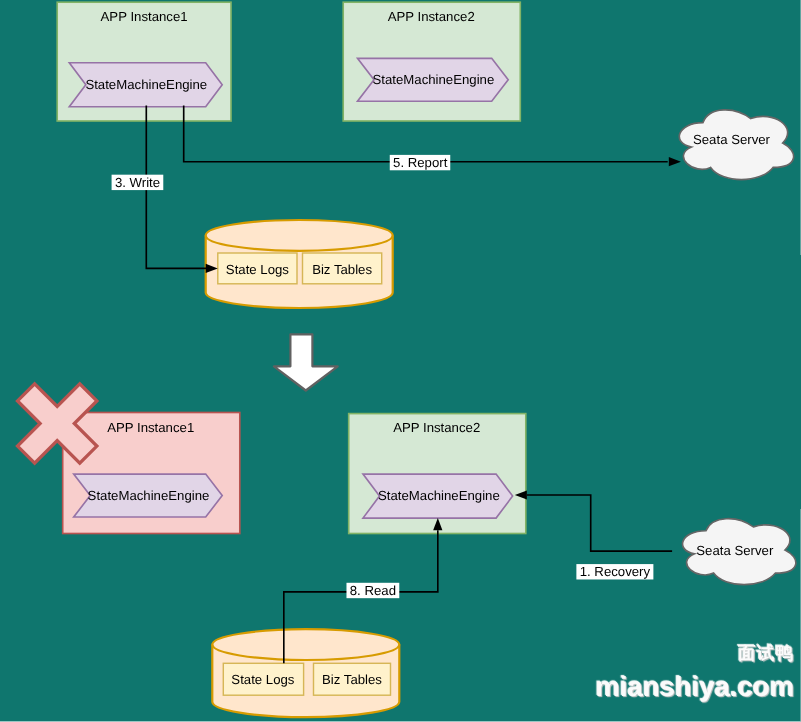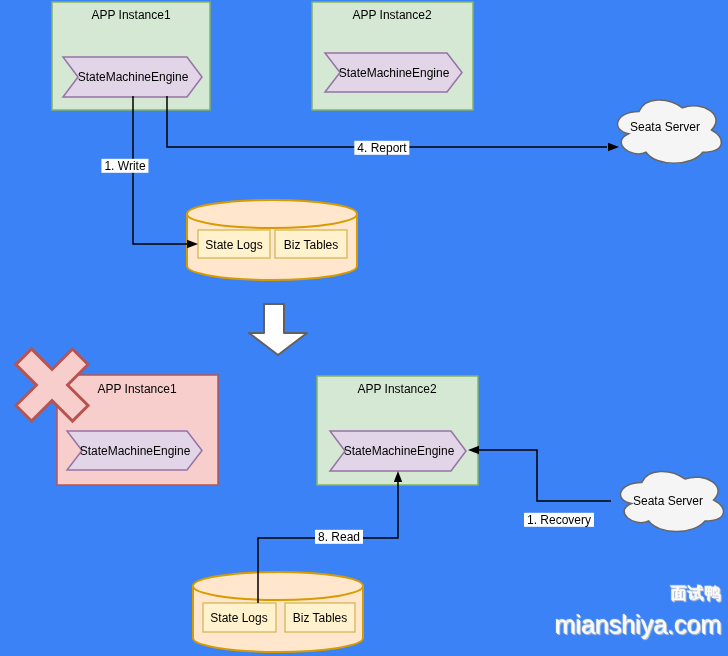--- a/index.html
+++ b/index.html
@@ -1,25 +1,25 @@
 <!DOCTYPE html>
 <html><head>
 <meta charset="utf-8">
 <style>
   html,body{margin:0;padding:0;background:#fff;}
-  .canvas{position:relative;width:728px;height:656px;background:#3b82f6;
+  .canvas{position:relative;width:728px;height:656px;background:#0f766e;
           font-family:"Liberation Sans",sans-serif;overflow:hidden;}
   .canvas svg{position:absolute;left:0;top:0;}
   .lbl{position:absolute;font-size:12px;color:#000;white-space:nowrap;
        transform:translate(-50%,-50%);text-align:center;line-height:1.2;}
   .lbl.bg{background:#ffffff;padding:0 3px;}
   .wm{position:absolute;right:6px;text-align:right;color:#fbfbfb;
       text-shadow:1px 1px 1px #c9c9c9,-1px -1px 1px #ffffff;font-weight:bold;}
   .wm.cn{top:584px;font-size:16px;letter-spacing:1px;}
-  .wm.en{top:611px;font-size:25px;font-weight:normal;}
+  .wm.en{top:611px;font-size:25px;font-weight:bold;}
 </style>
 </head>
 <body>
 
 <div class="canvas">
 
   <svg width="728" height="656" viewBox="0 0 728 656">
 
     <rect x="52" y="2" width="158" height="108" fill="#d5e8d4" stroke="#82b366" stroke-width="1.5"></rect>
     <rect x="312" y="2" width="161" height="108" fill="#d5e8d4" stroke="#82b366" stroke-width="1.5"></rect>
@@ -69,22 +69,22 @@
       <polygon points="398,471 393.8,482 402.2,482"></polygon>
       <polygon points="468,450 479,445.8 479,454.2"></polygon>
     </g>
   </svg>
 
   <div class="lbl" style="left:131px;top:15px">APP Instance1</div>
   <div class="lbl" style="left:392px;top:15px">APP Instance2</div>
   <div class="lbl" style="left:133px;top:77px">StateMachineEngine</div>
   <div class="lbl" style="left:394px;top:73px">StateMachineEngine</div>
   <div class="lbl" style="left:665px;top:127px">Seata Server</div>
-  <div class="lbl bg" style="left:382px;top:148px">4. Report</div>
-  <div class="lbl bg" style="left:125px;top:166px">1. Write</div>
+  <div class="lbl bg" style="left:382px;top:148px">5. Report</div>
+  <div class="lbl bg" style="left:125px;top:166px">3. Write</div>
   <div class="lbl" style="left:234px;top:245px">State Logs</div>
   <div class="lbl" style="left:311px;top:245px">Biz Tables</div>
 
   <div class="lbl" style="left:137px;top:389px">APP Instance1</div>
   <div class="lbl" style="left:397px;top:389px">APP Instance2</div>
   <div class="lbl" style="left:135px;top:451px">StateMachineEngine</div>
   <div class="lbl" style="left:399px;top:451px">StateMachineEngine</div>
   <div class="lbl" style="left:668px;top:501px">Seata Server</div>
   <div class="lbl bg" style="left:559px;top:520px">1. Recovery</div>
   <div class="lbl bg" style="left:339px;top:537px">8. Read</div>

